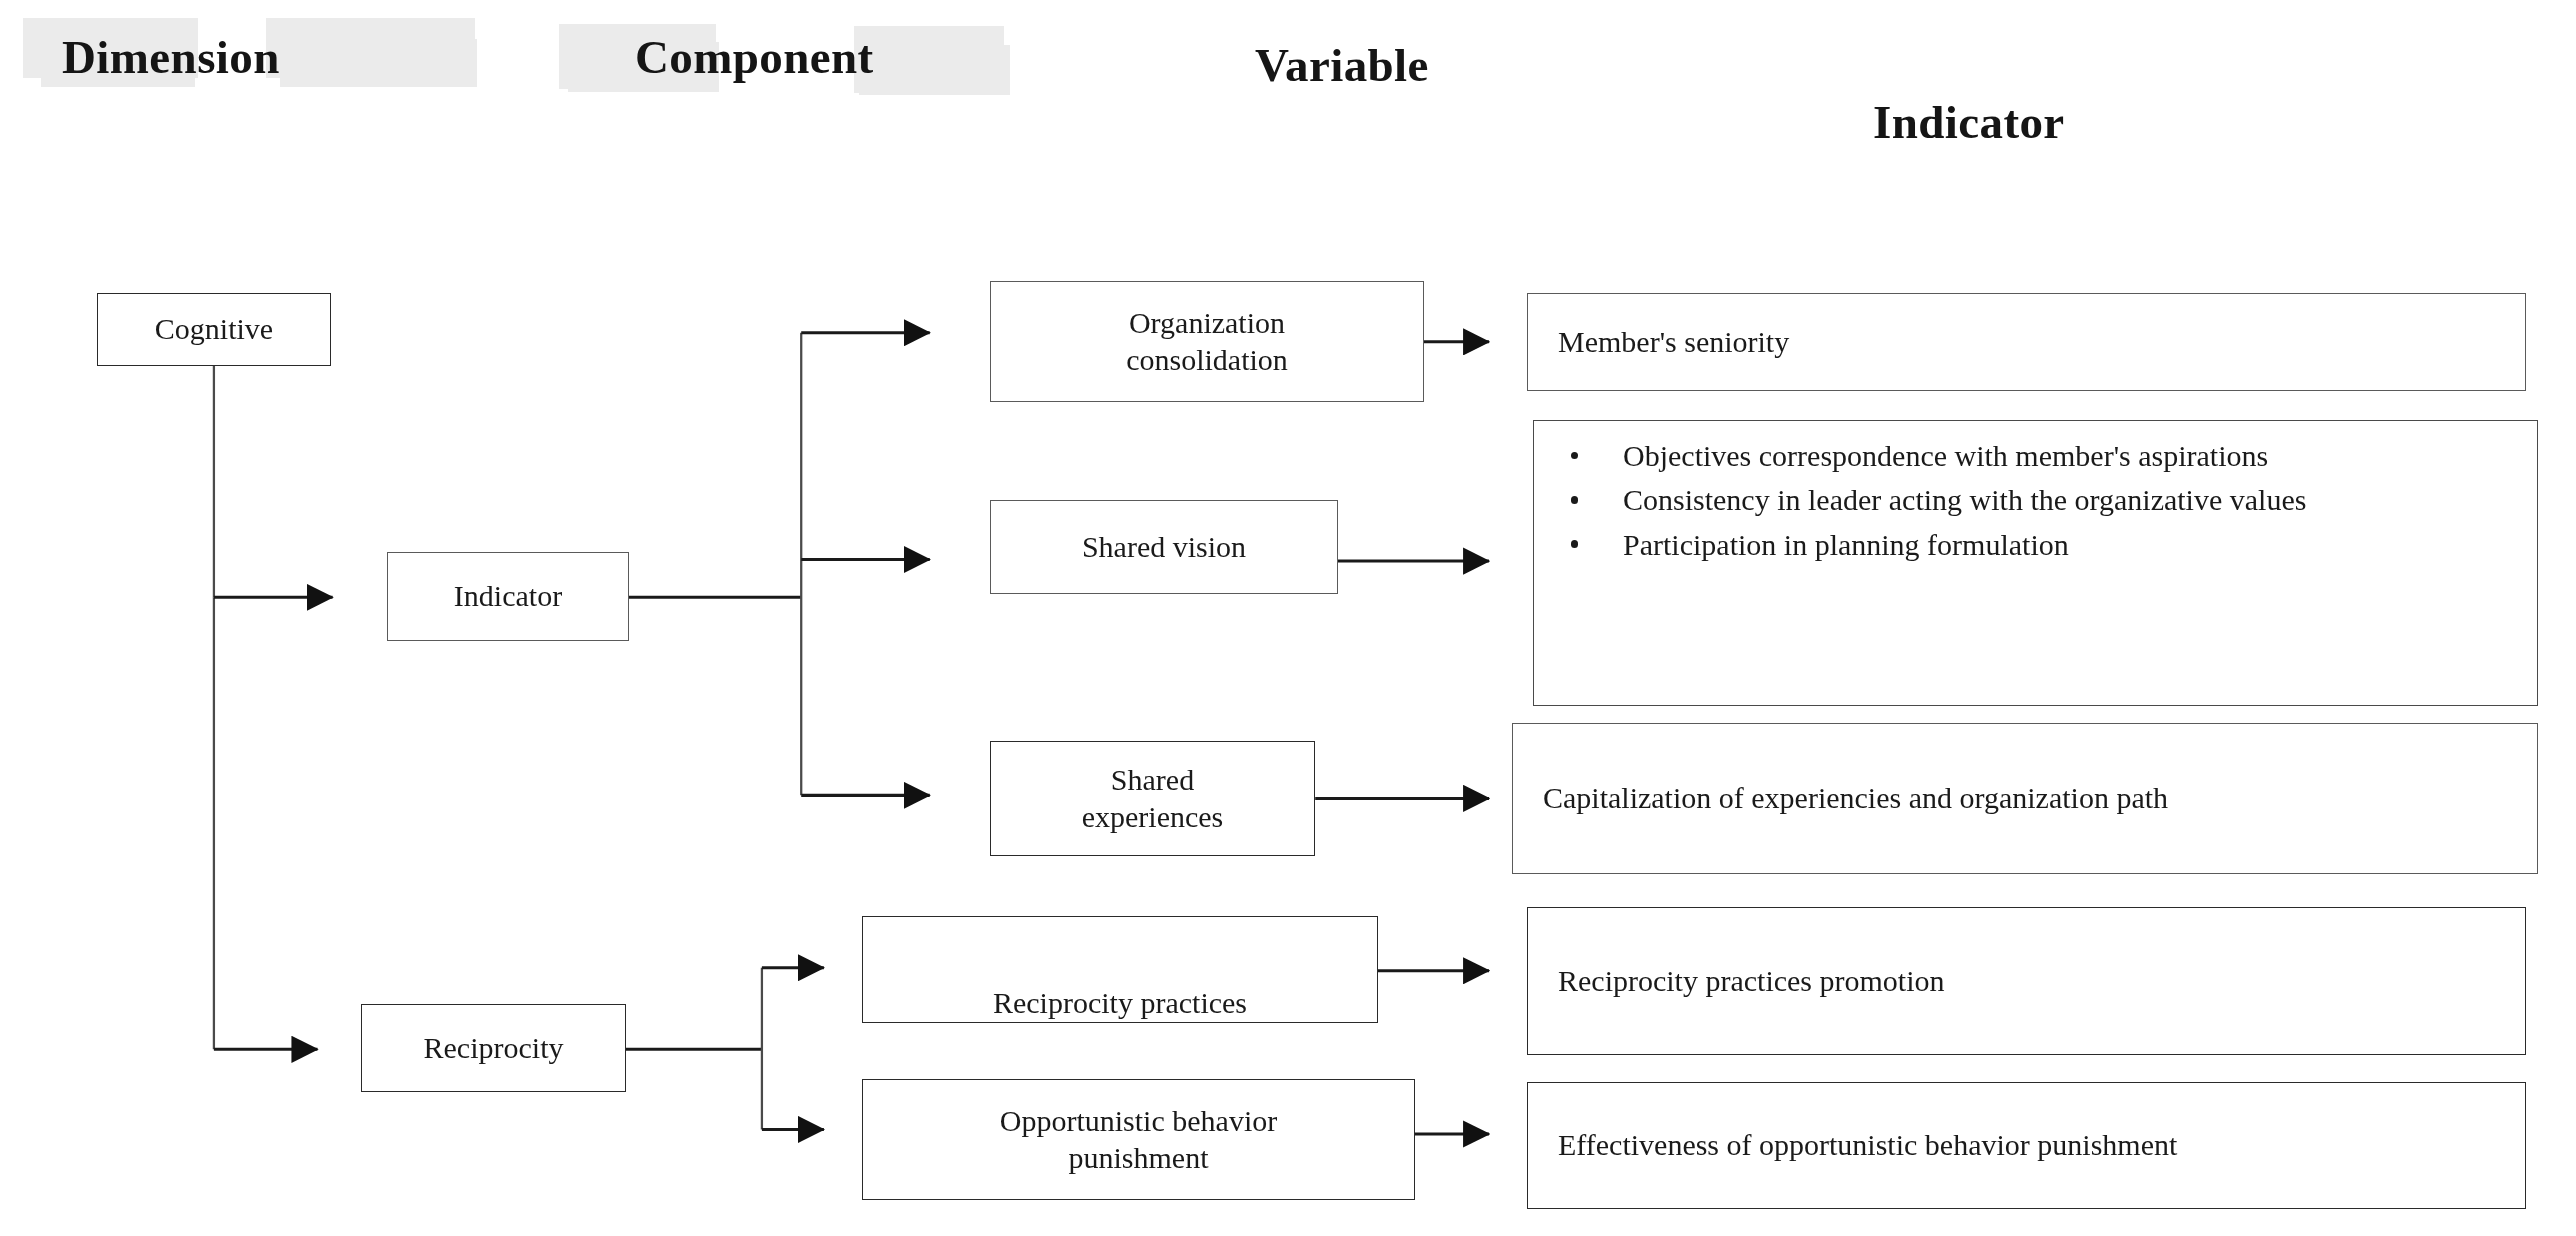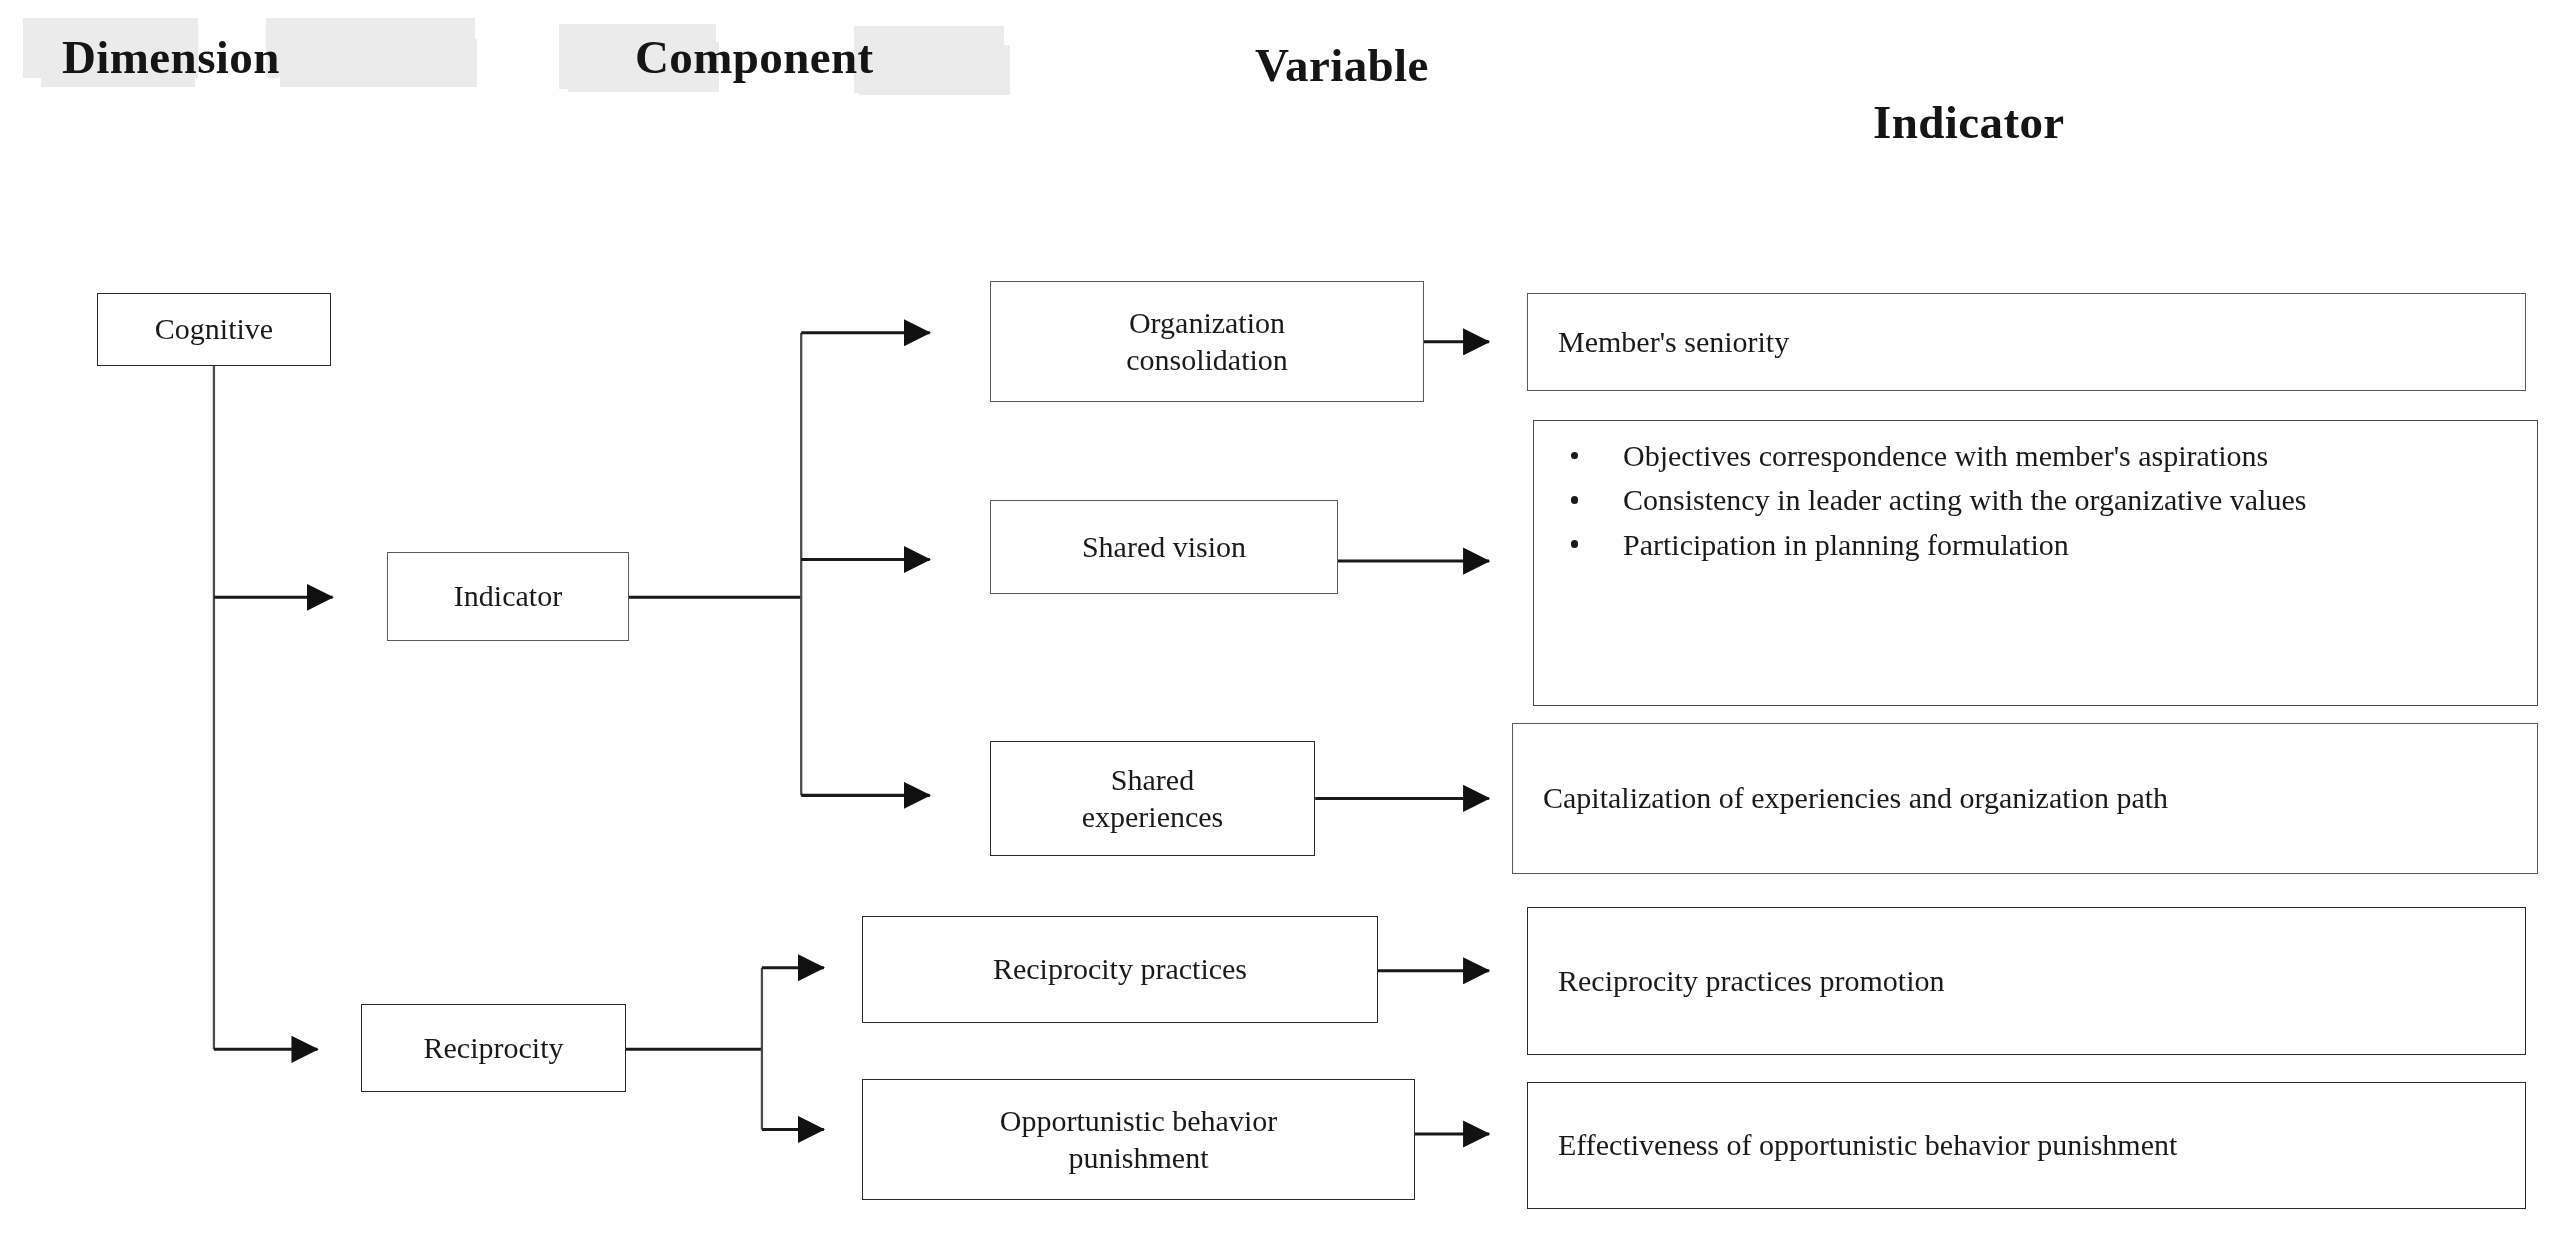--- a/index.html
+++ b/index.html
@@ -167,21 +167,21 @@
 
   <div class="node n-var" style="left:990px; top:500px; width:348px; height:94px;">
     <span class="txt">Shared vision</span>
   </div>
 
   <div class="node dark n-var" style="left:990px; top:741px; width:325px; height:115px;">
     <span class="txt">Shared
 experiences</span>
   </div>
 
-  <div class="node dark n-var" style="left:862px; top:916px; width:516px; height:107px;">
+  <div class="node dark n-var" style="left:862px; top:916px; width:516px; height:107px;align-items:flex-end;">
     <span class="txt">Reciprocity practices</span>
   </div>
 
   <div class="node n-ind" style="left:1527px; top:293px; width:999px; height:98px;">
     <span class="txt">Member's seniority</span>
   </div>
 
   <div class="node dark n-var" style="left:862px; top:1079px; width:553px; height:121px;">
     <span class="txt">Opportunistic behavior
 punishment</span>

